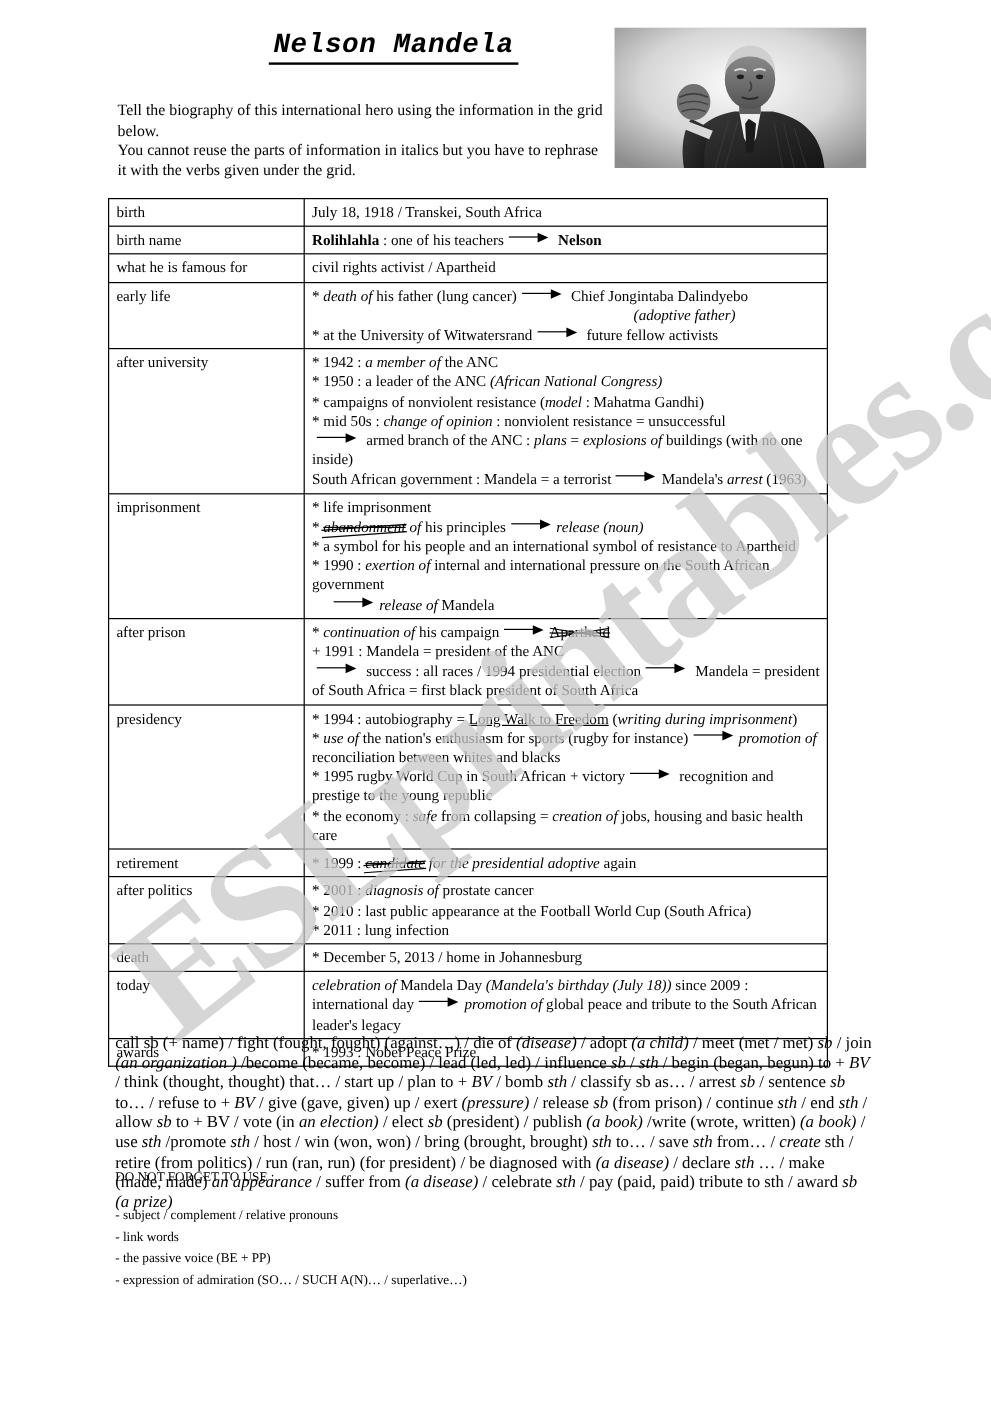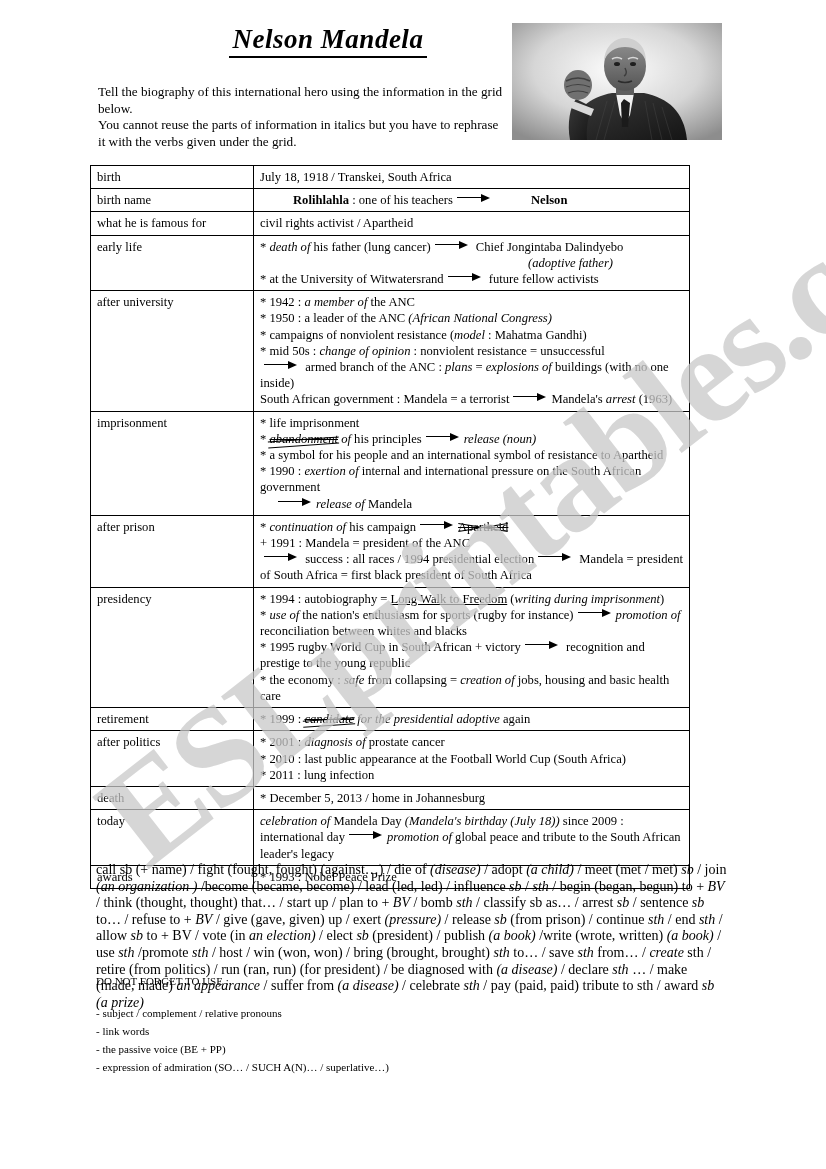--- a/index.html
+++ b/index.html
@@ -38,24 +38,24 @@
 
   
   .header{position:relative;height:152px;}
   .title{
     position:absolute;
     left:0;right:0;top:24px;
     text-align:center;
     padding-right:170px;
   }
   .title span{
-    font-family:Liberation Serif, serif;
+    font-family:Liberation Mono, monospace;
     font-style:italic;
     font-weight:bold;
-    font-size:27px;
+    font-size:23px;
     border-bottom:2px solid #000;
     padding:0 4px 2px 4px;
     letter-spacing:.5px;
   }
   .intro{
     position:absolute;
     left:98px; top:84px;
     width:410px;
     font-size:13.2px;
     line-height:16.5px;
@@ -83,21 +83,21 @@
     padding:3px 4px 3px 6px;
     font-size:12.6px;
     line-height:16.2px;
   }
   td.lbl{width:152px;}
   td.val{width:auto;}
   .pad-b{padding-bottom:16px;}
   .pad-b2{padding-bottom:10px;}
 
   i{font-style:italic;}
-  b{font-weight:bold;margin-left:33px;}
+  b{font-weight:bold;}
   u{text-decoration:underline;}
   .strike{
     position:relative;
     font-style:italic;
     text-decoration:line-through;
   }
   .strike::after{
     content:"";
     position:absolute;
     left:-1px;right:-1px;top:48%;

